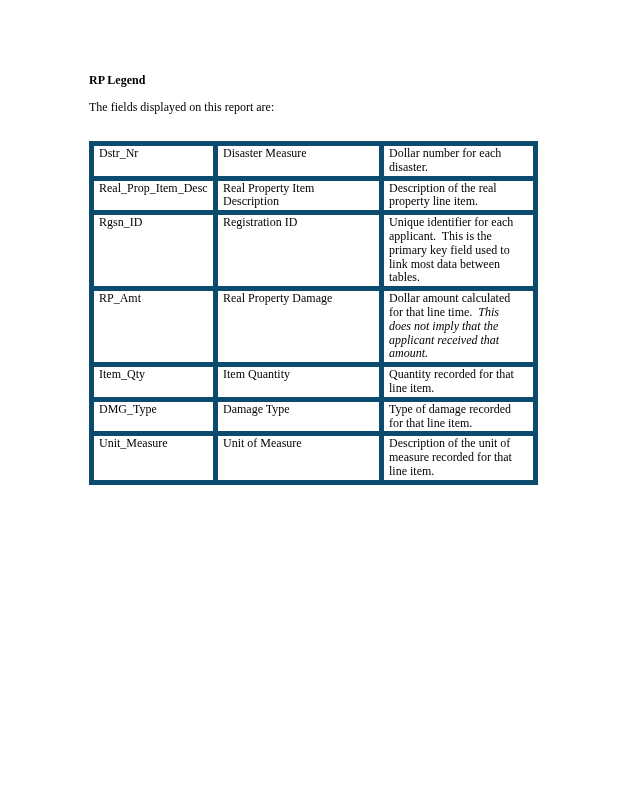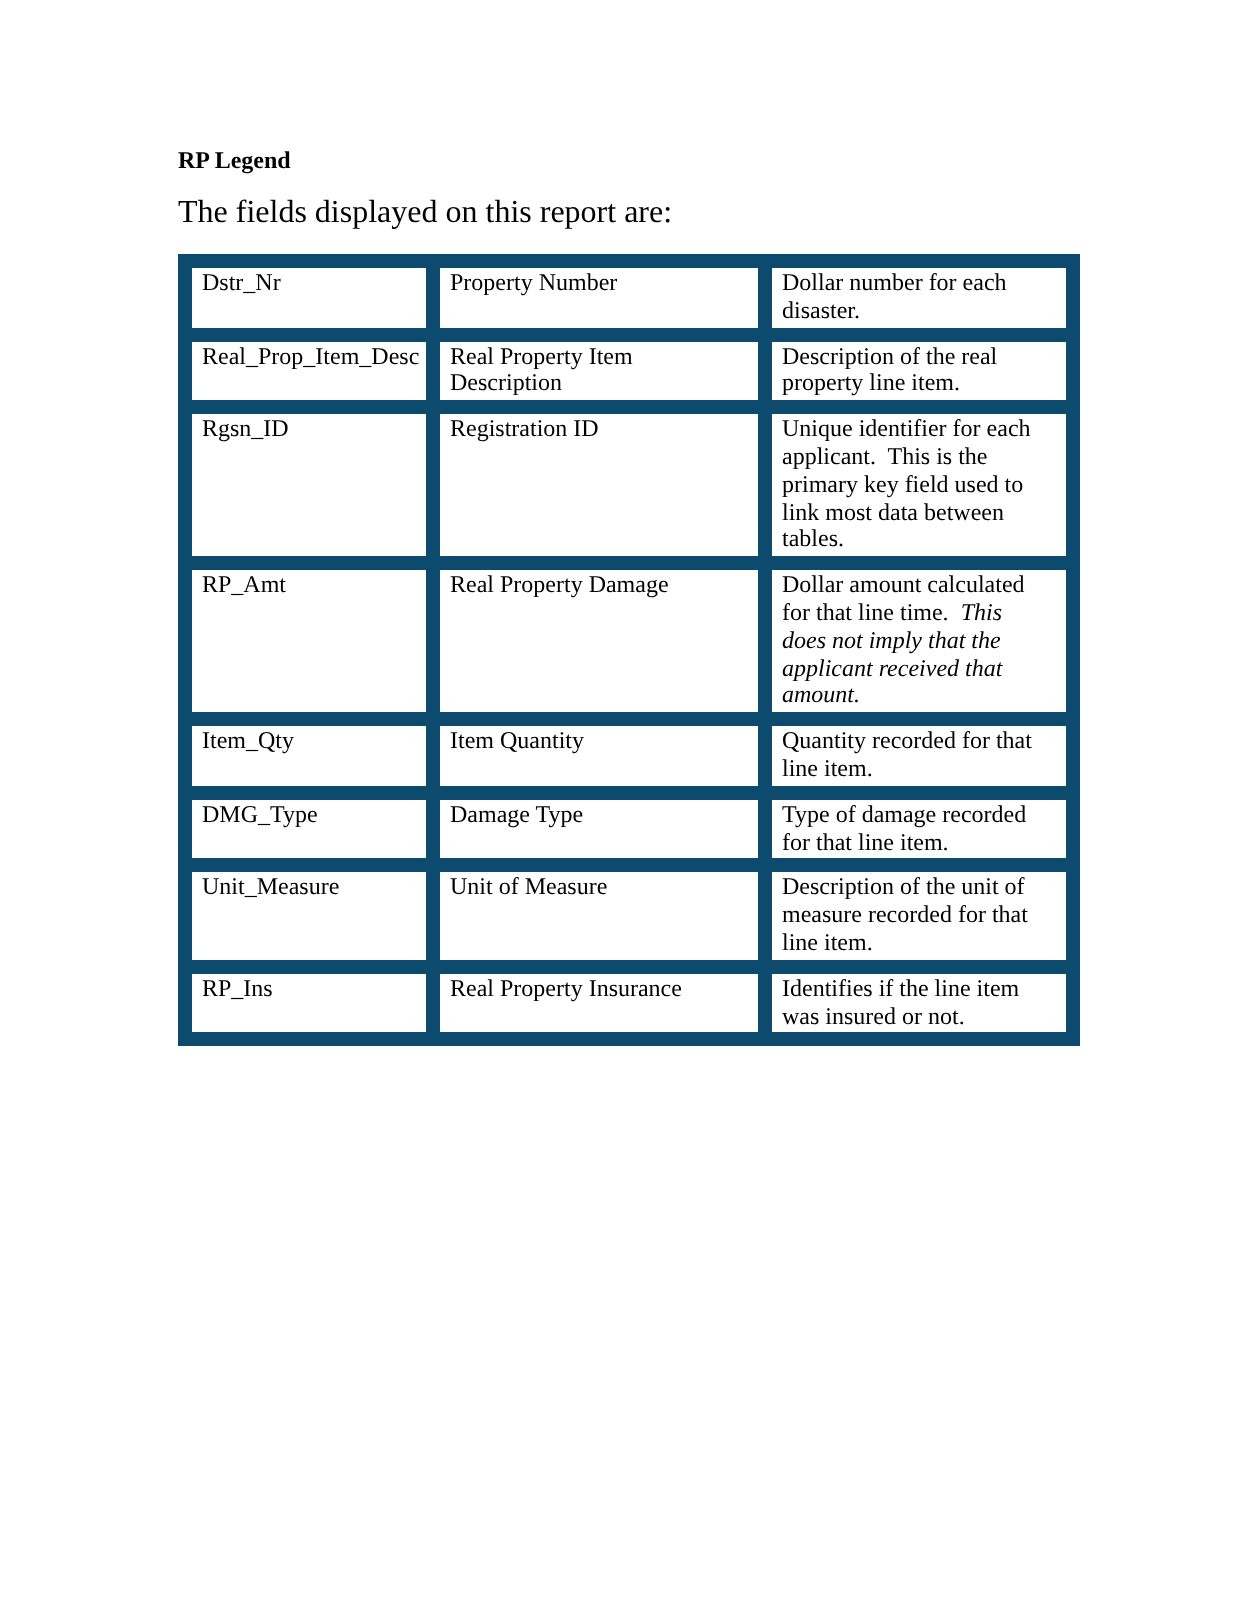--- a/index.html
+++ b/index.html
@@ -25,34 +25,34 @@
     top: 73px;
     width: 444px;
   }
   .doc-title {
     font-size: 12px;
     font-weight: bold;
     line-height: 14px;
     margin-bottom: 13px;
   }
   .intro {
-    font-size: 16px;
+    font-size: 12px;
     line-height: 14px;
-    margin-bottom: 13px;
+    margin-bottom: 27px;
   }
   table.legend {
     border-collapse: collapse;
     table-layout: fixed;
     width: 444px;
   }
   table.legend col.c1 { width: 124px; }
   table.legend col.c2 { width: 166px; }
   table.legend col.c3 { width: 154px; }
   table.legend td {
-    border: 7px solid #0c4a6e;
+    border: 5px solid #0c4a6e;
     vertical-align: top;
     font-size: 12px;
     line-height: 13.8px;
     padding: 1px 15px 1px 5px;
     overflow: hidden;
   }
   .em { font-style: italic; font-family: Liberation Serif, serif; }
 </style>
 </head>
 <body>
@@ -66,21 +66,21 @@
 
     <table class="legend">
       <colgroup>
           <col class="c1">
           <col class="c2">
           <col class="c3">
         </colgroup>
       <tbody>
         <tr>
           <td>Dstr_Nr</td>
-          <td>Property Number</td>
+          <td>Disaster Measure</td>
           <td><span>Dollar number for each disaster.</span><span class="em"></span></td>
         </tr>
         <tr>
           <td>Real_Prop_Item_Desc</td>
           <td>Real Property Item Description</td>
           <td><span>Description of the real property line item.</span><span class="em"></span></td>
         </tr>
         <tr>
           <td>Rgsn_ID</td>
           <td>Registration ID</td>
@@ -99,22 +99,17 @@
         <tr>
           <td>DMG_Type</td>
           <td>Damage Type</td>
           <td><span>Type of damage recorded for that line item.</span><span class="em"></span></td>
         </tr>
         <tr>
           <td>Unit_Measure</td>
           <td>Unit of Measure</td>
           <td><span>Description of the unit of measure recorded for that line item.</span><span class="em"></span></td>
         </tr>
-        <tr>
-          <td>RP_Ins</td>
-          <td>Real Property Insurance</td>
-          <td><span>Identifies if the line item was insured or not.</span><span class="em"></span></td>
-        </tr>
       </tbody>
     </table>
 
   </div>
 </div>
 
 </body></html>

